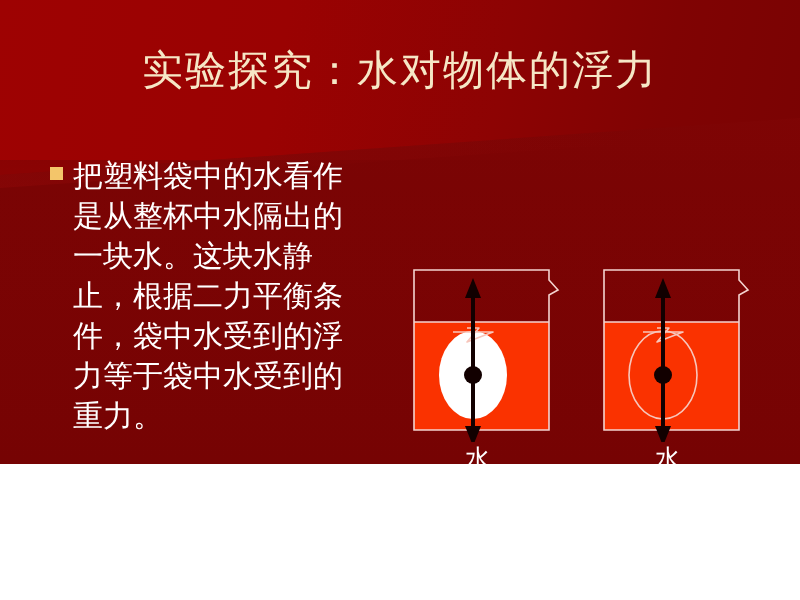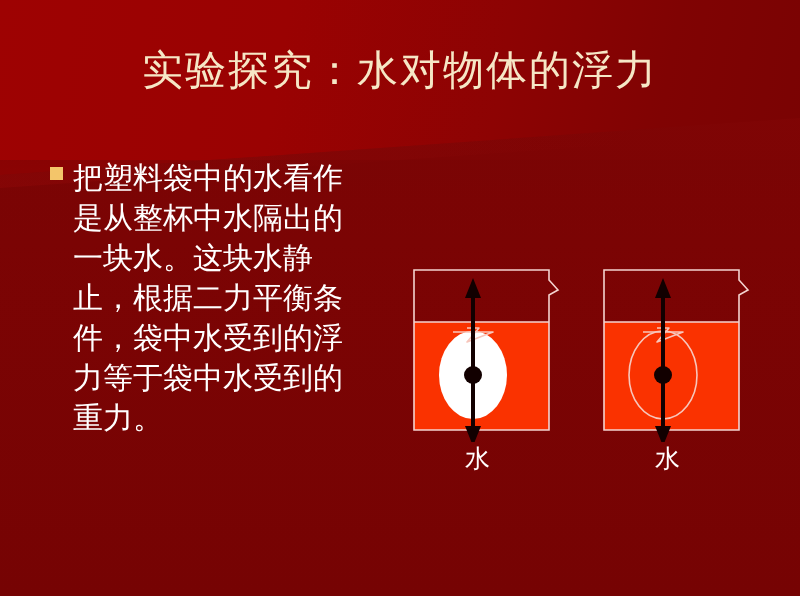--- a/index.html
+++ b/index.html
@@ -8,21 +8,21 @@
   }
   body {
     width: 800px;
     height: 600px;
     overflow: hidden;
     font-family: "DejaVu Sans", sans-serif;
   }
   #slide {
     position: relative;
     width: 800px;
-    height: 596px;
+    height: 464px;
     background: #7a0303;
     overflow: hidden;
   }
   
   .bg-base {
     position: absolute;
     inset: 0;
     background: linear-gradient(180deg, #820505 0%, #7c0404 40%, #760303 100%);
   }
   .bg-upper {
@@ -78,21 +78,21 @@
   }
   #bullet-marker {
     width: 13px;
     height: 13px;
     background: #f3c56a;
     margin-top: 9px;
     margin-right: 10px;
     flex: 0 0 auto;
   }
   #body-text {
-    font-family: Liberation Serif, serif;
+    font-family: Liberation Mono, monospace;
     font-size: 30px;
     line-height: 40px;
     color: #ffffff;
     width: 270px;
     letter-spacing: 0px;
   }
 
   
   .figure {
     position: absolute;

